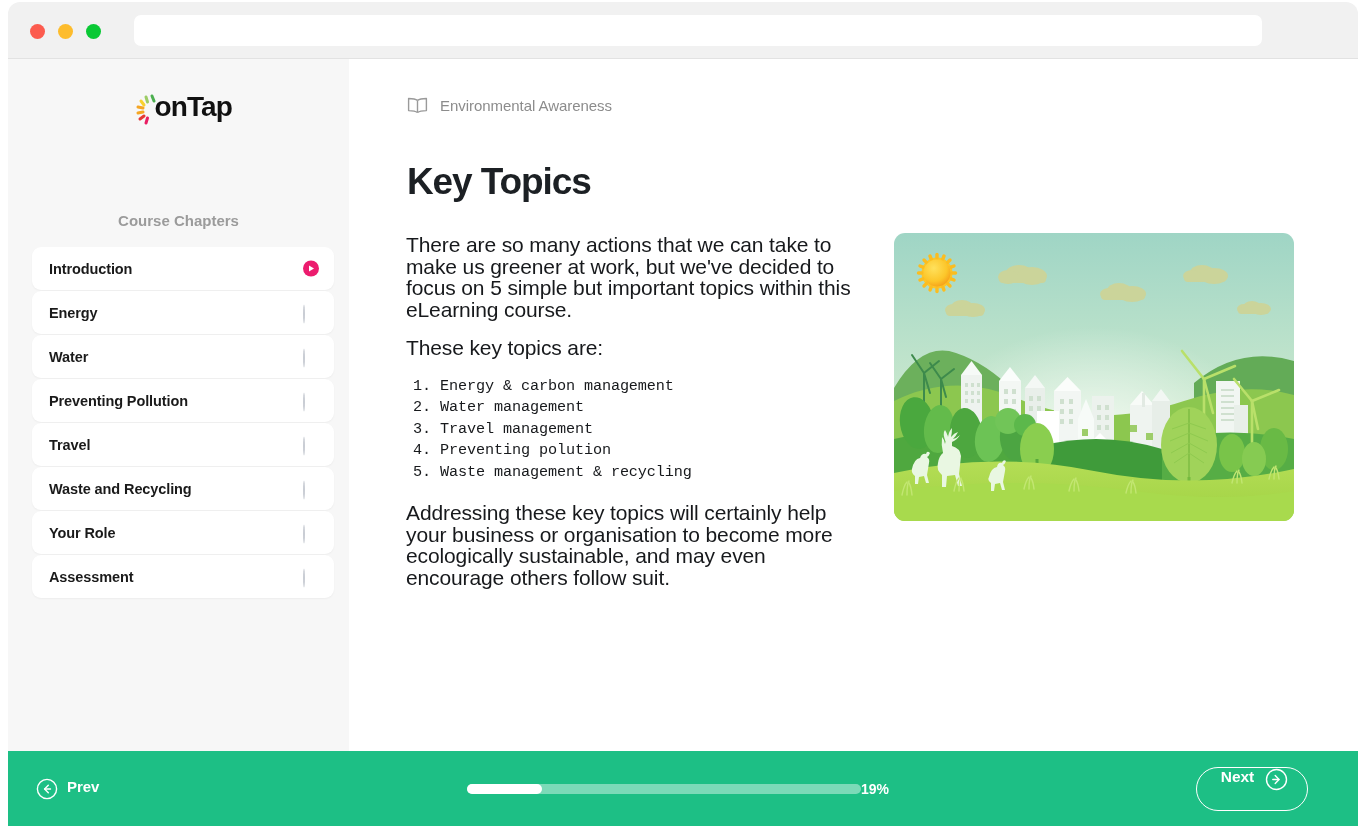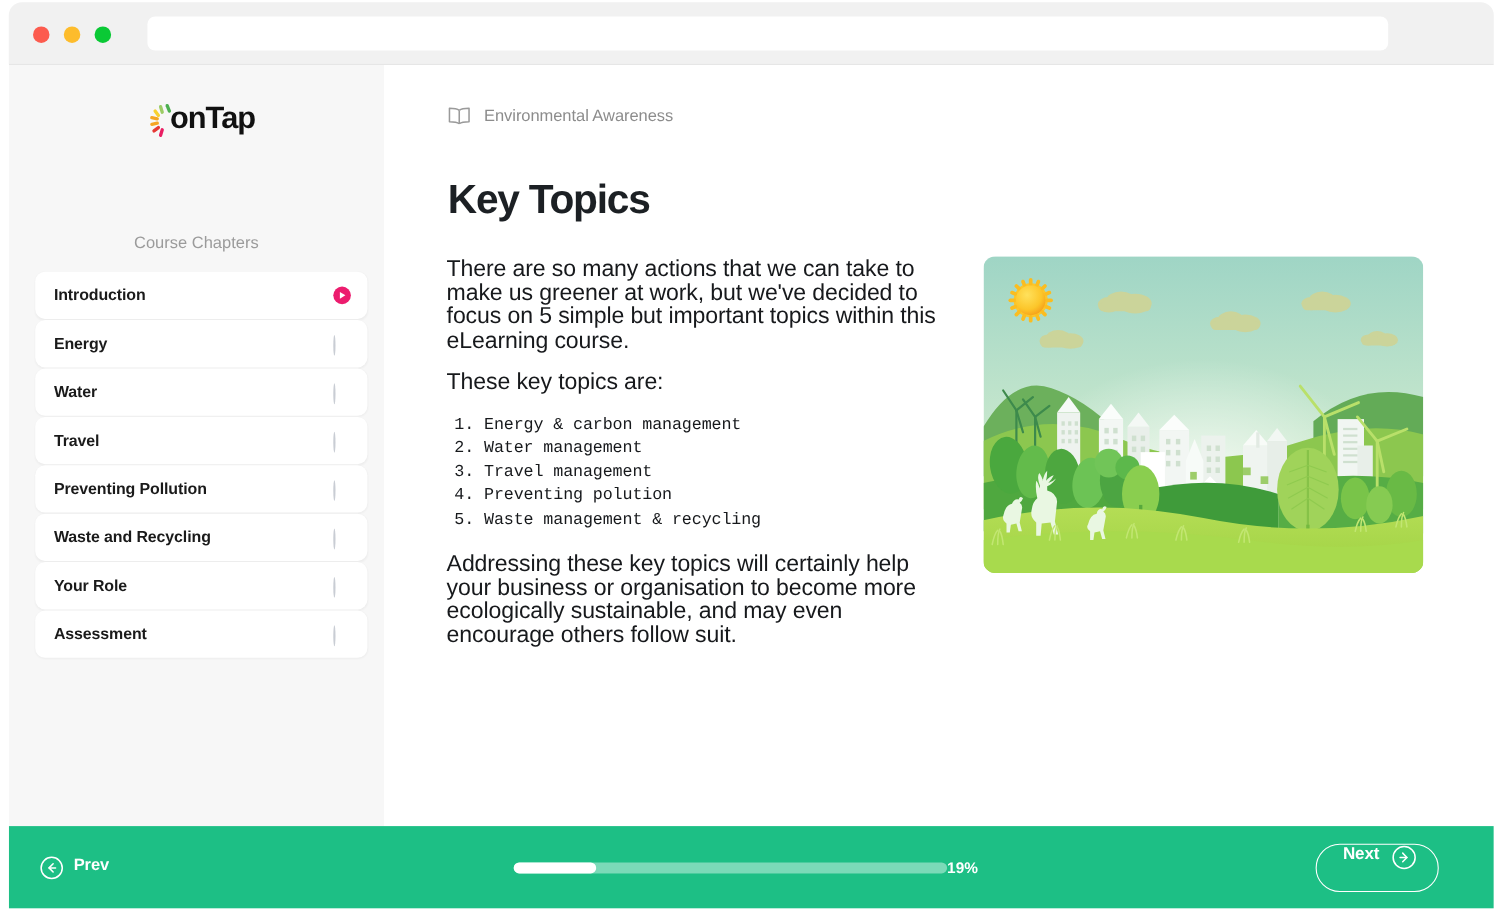--- a/index.html
+++ b/index.html
@@ -41,21 +41,21 @@
   .logo-wrap { position: absolute; left: 0; top: 30px; width: 341px; display: flex; justify-content: center; }
   .logo { position: relative; width: 92px; height: 40px; }
   .logo-burst { position: absolute; left: 0; top: 4px; width: 30px; height: 32px; }
   .logo-text {
     position: absolute; left: 22px; top: 2px;
     font-size: 28px; font-weight: bold; color: #111;
     letter-spacing: -0.9px; font-family: "Liberation Sans", sans-serif;
   }
   .chapters-label {
     position: absolute; left: 0; top: 153px; width: 341px; text-align: center;
-    font-size: 15px; color: #9b9b9b; font-weight: 400;
+    font-size: 15px; color: #9b9b9b; font-weight: 700;
   }
 
   .chapter-list { position: absolute; left: 24px; top: 188px; width: 302px; }
   .chapter {
     position: relative; height: 43px; margin-bottom: 1px;
     background: #ffffff; border-radius: 9px;
     display: flex; align-items: center;
     padding: 0 17px;
     box-shadow: 0 1px 2px rgba(0,0,0,0.045);
     cursor: pointer;
@@ -184,27 +184,27 @@
             <span class="status-circle"></span>
           </span>
         </div>
         <div class="chapter">
           <span class="chapter-label">Water</span>
           <span class="chapter-status">
             <span class="status-circle"></span>
           </span>
         </div>
         <div class="chapter">
+          <span class="chapter-label">Preventing Pollution</span>
+          <span class="chapter-status">
+            <span class="status-circle"></span>
+          </span>
+        </div>
+        <div class="chapter">
           <span class="chapter-label">Travel</span>
-          <span class="chapter-status">
-            <span class="status-circle"></span>
-          </span>
-        </div>
-        <div class="chapter">
-          <span class="chapter-label">Preventing Pollution</span>
           <span class="chapter-status">
             <span class="status-circle"></span>
           </span>
         </div>
         <div class="chapter">
           <span class="chapter-label">Waste and Recycling</span>
           <span class="chapter-status">
             <span class="status-circle"></span>
           </span>
         </div>

